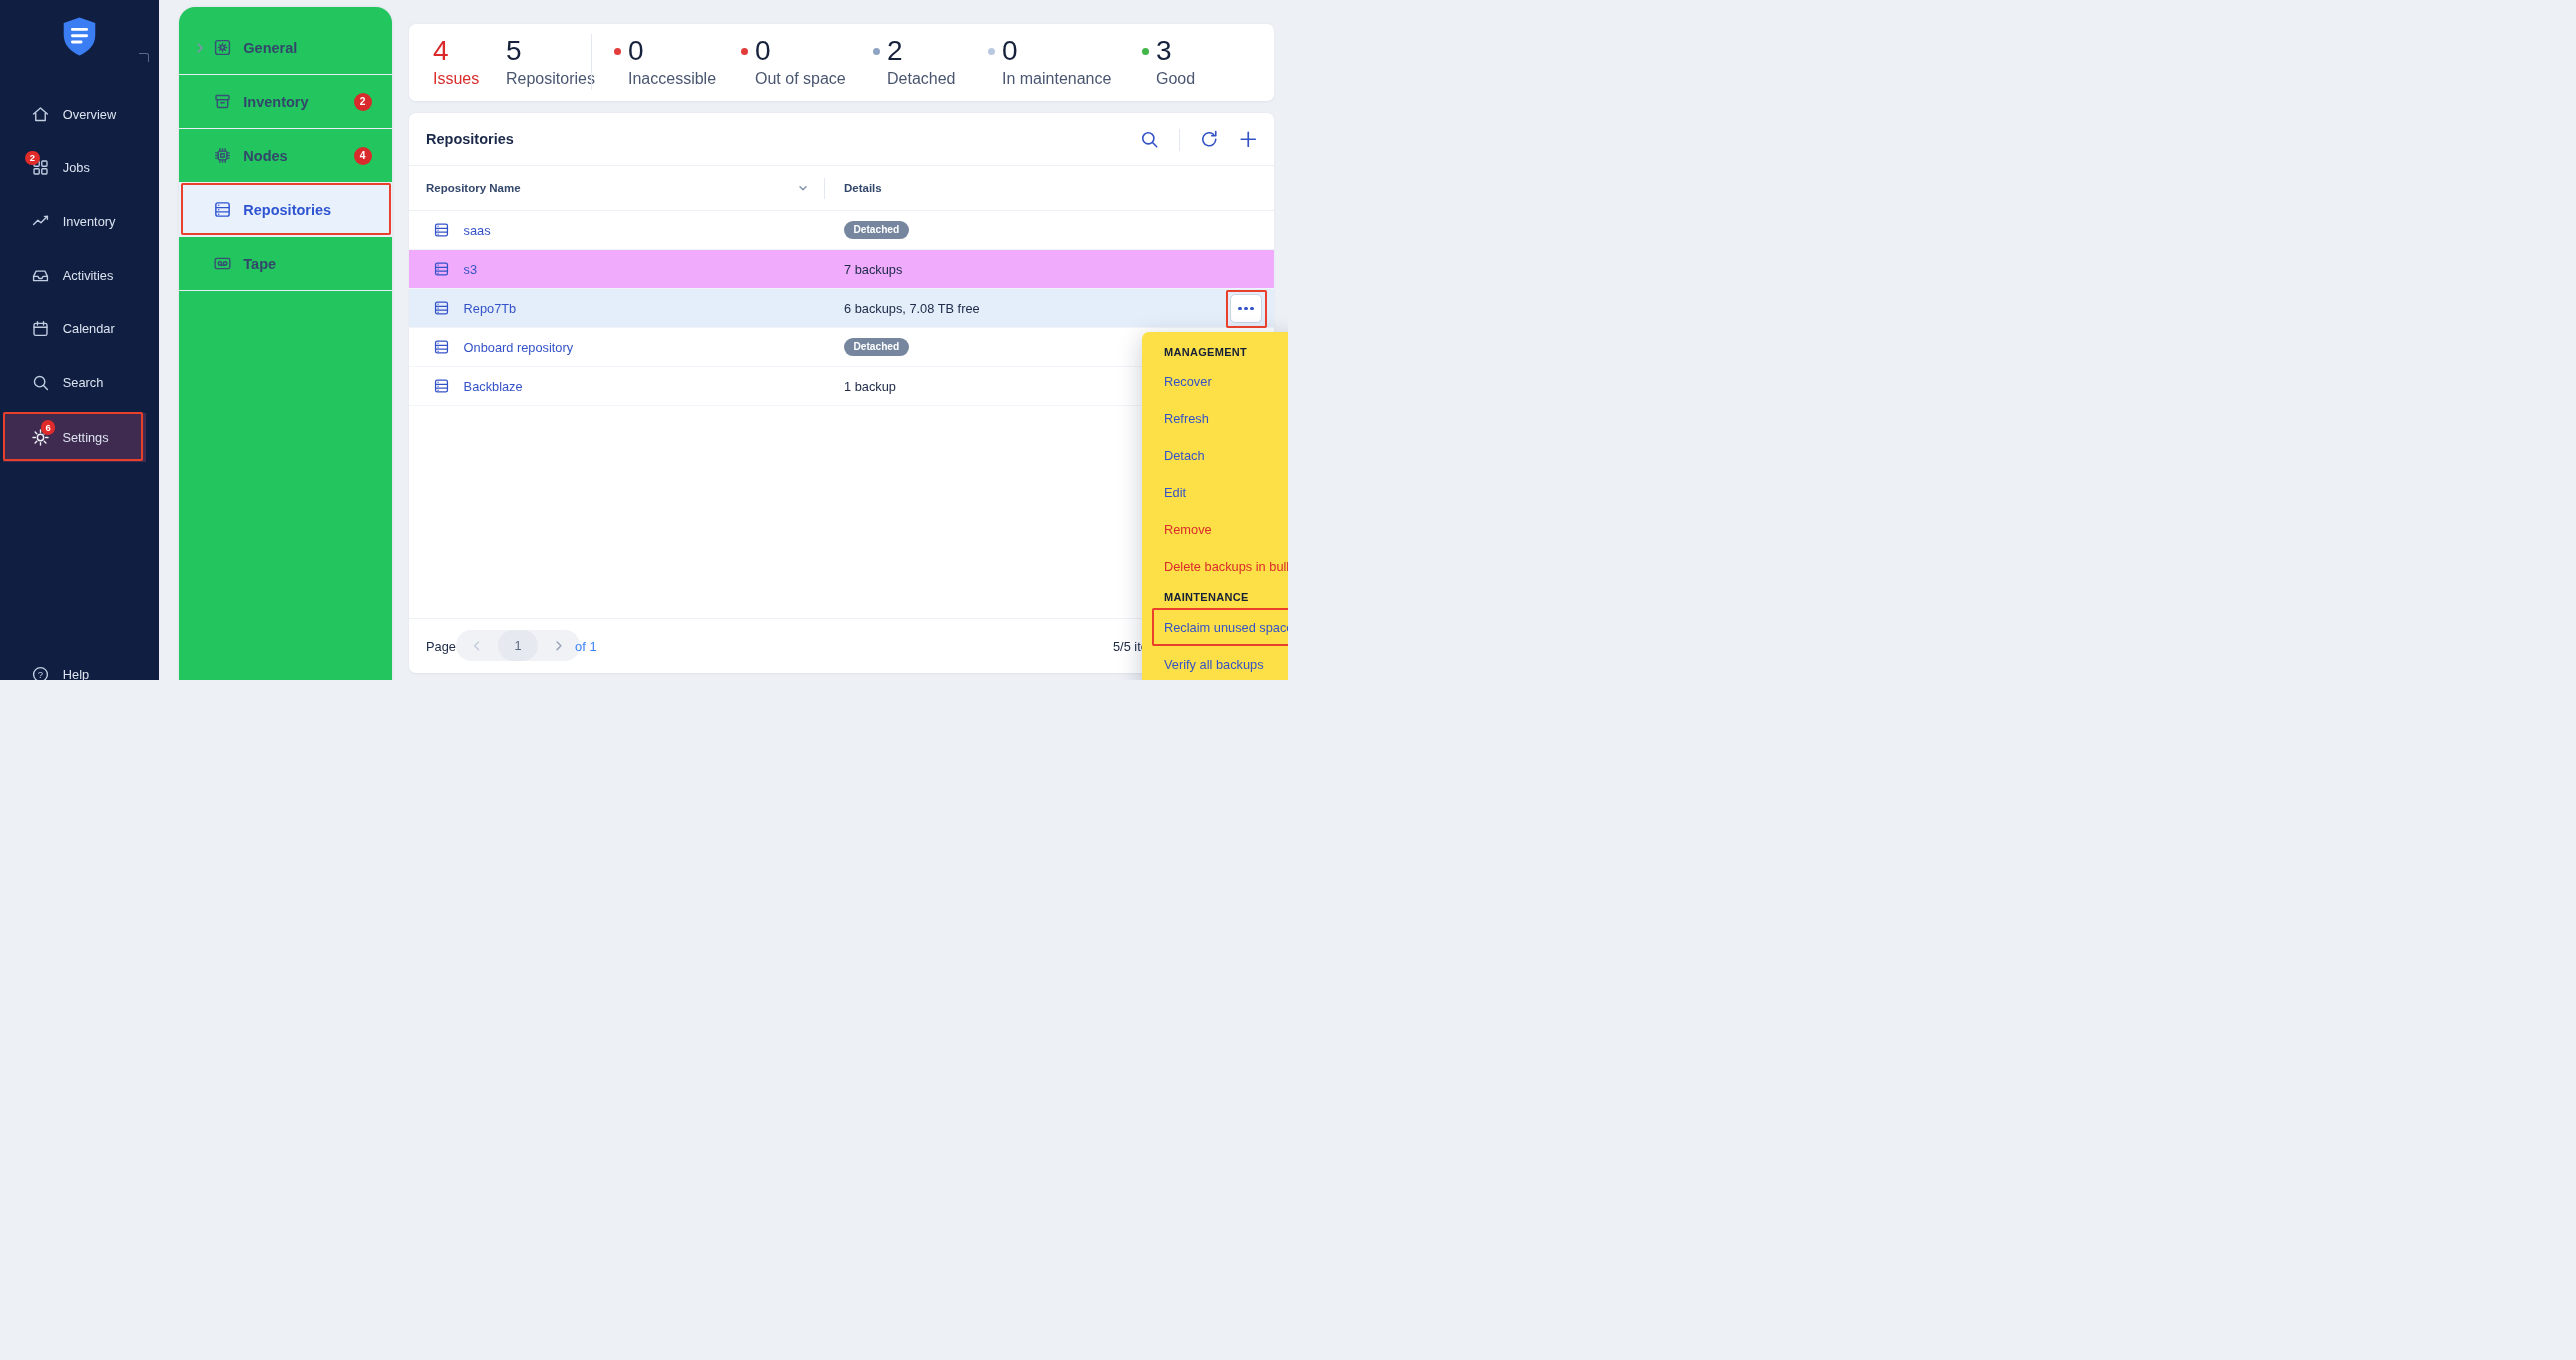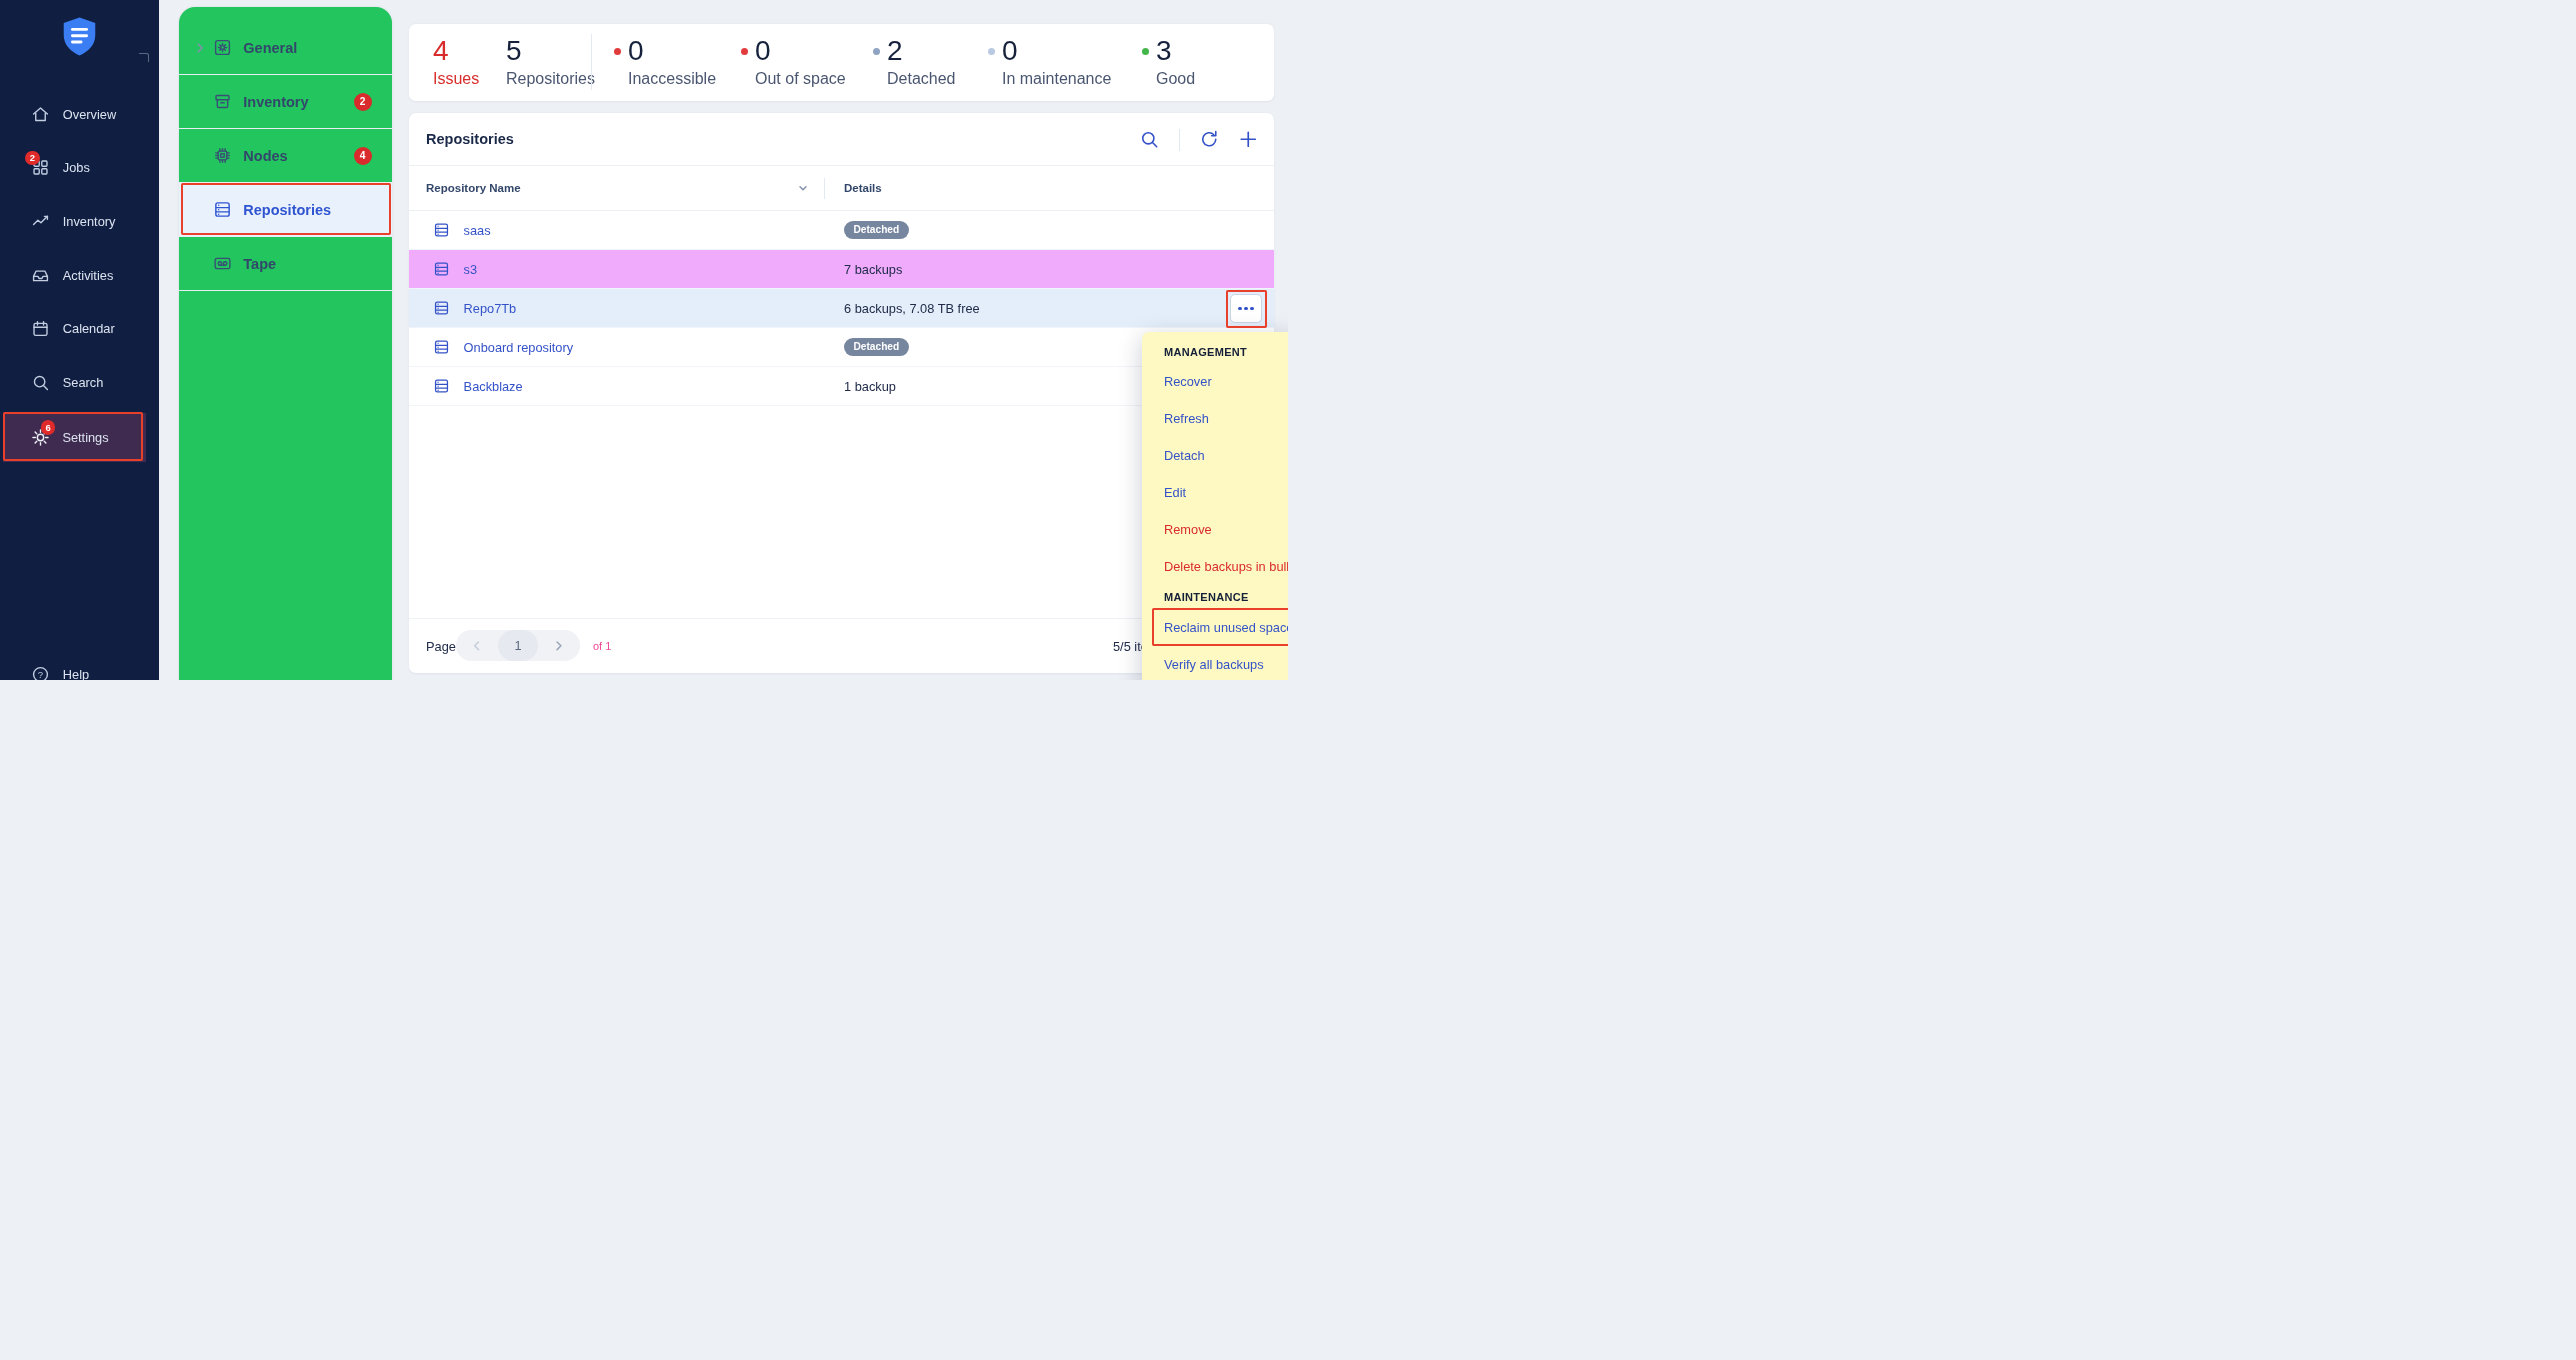--- a/index.html
+++ b/index.html
@@ -57,29 +57,29 @@
   .rowicon{width:17px;height:17px;color:#3452c8}
   .rname{color:#3452c8;font-size:12.8px;cursor:pointer}
   .cell-details{position:absolute;left:435px;top:50%;transform:translateY(-50%);font-size:12.8px;color:#202c49}
   .pill{display:inline-block;background:#76869f;color:#fff;font-size:10.2px;font-weight:bold;padding:3.4px 9.4px;border-radius:9.4px}
   .repo-foot{position:absolute;left:0;bottom:0;width:100%;height:55px;border-top:0.9px solid #eef1f6}
   .page-label{position:absolute;left:17px;top:50%;transform:translateY(-50%);font-size:12.8px;color:#202c49}
   .pager{position:absolute;left:47px;top:11px;width:124px;height:31px;border-radius:15.3px;background:#f0f2f6;display:flex;align-items:center}
   .pg-prev,.pg-next{width:42px;display:flex;justify-content:center;cursor:pointer}
   .pg-prev{color:#c6cedb}.pg-next{color:#9aa6b8}
   .pg-num{width:41px;height:31px;border-radius:15.3px;background:#e6eaf0;color:#5a6880;display:flex;align-items:center;justify-content:center;font-size:12.8px;cursor:pointer}
-  .of-label{position:absolute;left:184px;top:50%;transform:translateY(-50%);font-size:11px;color:#ec4899}
+  .of-label{position:absolute;left:166px;top:50%;transform:translateY(-50%);font-size:13px;color:#3b82f6}
   .items-count{position:absolute;left:704px;top:50%;transform:translateY(-50%);font-size:12.8px;color:#202c49;white-space:nowrap}
 
   
   .ellipsis-btn{position:absolute;left:1230px;top:294px;width:32px;height:29px;background:#fff;border:0.9px solid #c9d4e4;border-radius:5.1px;display:flex;align-items:center;justify-content:center;gap:2.6px;z-index:30;cursor:pointer}
   .ellipsis-btn i{width:3.4px;height:3.4px;border-radius:50%;background:#3452c8}
 
   
-  .context-menu{position:absolute;left:1142px;top:332px;width:155px;background:#fef9c3;border-radius:6.8px 0 0 6.8px;box-shadow:0 6.8px 24px rgba(15,25,60,.22);z-index:40;padding:6.8px 0 17px 0}
+  .context-menu{position:absolute;left:1142px;top:332px;width:155px;background:#fde047;border-radius:6.8px 0 0 6.8px;box-shadow:0 6.8px 24px rgba(15,25,60,.22);z-index:40;padding:6.8px 0 17px 0}
   .menu-header{padding:6.8px 22px 5.1px;font-size:11px;font-weight:bold;color:#141f38;letter-spacing:0.3px}
   .menu-item{position:relative;padding:11px 22px;font-size:12.8px;color:#3452c8;cursor:pointer;white-space:nowrap}
   .menu-item.danger{color:#d92b2b}
 </style>
 </head>
 <body>
 
 <div class="sidebar">
   <div class="logo">
     <svg width="39" height="41" viewBox="0 0 24 26">

